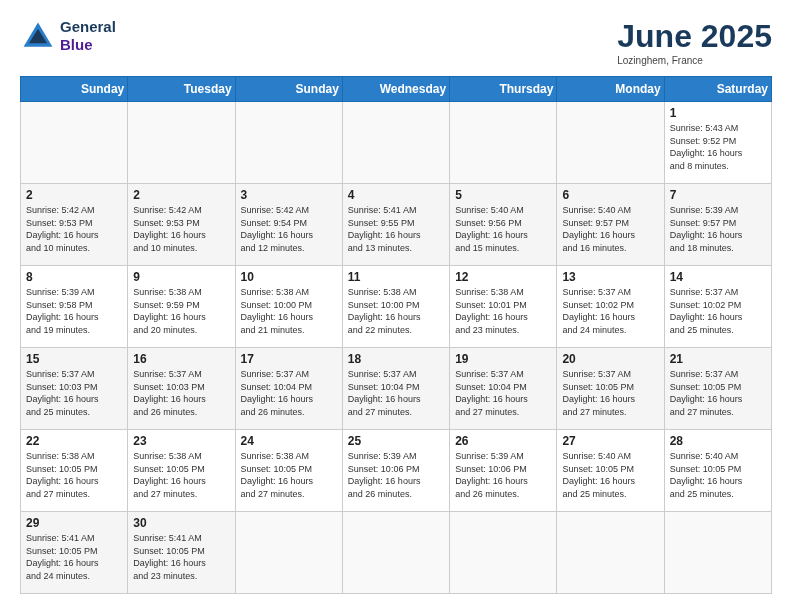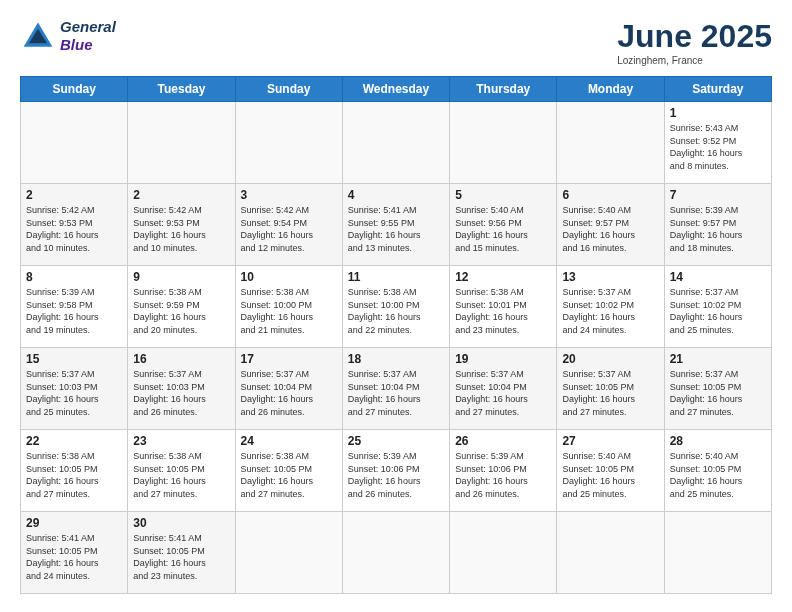--- a/index.html
+++ b/index.html
@@ -19,21 +19,20 @@
     .header {
       display: flex;
       justify-content: space-between;
       align-items: flex-start;
       margin-bottom: 10px;
     }
     .logo {
       display: flex;
       align-items: center;
       gap: 4px;
-      font-style: italic;
     }
     .logo-text {
       font-size: 15px;
       font-weight: bold;
       color: #1a3a5c;
       line-height: 1.2;
     }
     .logo-blue { color: #4c1d95; }
     .logo-icon {
       width: 36px;
@@ -53,21 +52,21 @@
       width: 100%;
       border-collapse: collapse;
       table-layout: fixed;
     }
     thead th {
       background: #2a7dc9;
       color: #fff;
       font-size: 12px;
       font-weight: bold;
       padding: 5px 3px;
-      text-align: center;
+      text-align: right;
       border: 1px solid #1a6ab0;
     }
     tbody td {
       border: 1px solid #ccc;
       vertical-align: top;
       padding: 4px 5px;
       font-size: 9.5px;
       color: #222;
       height: 82px;
       background: #fff;

